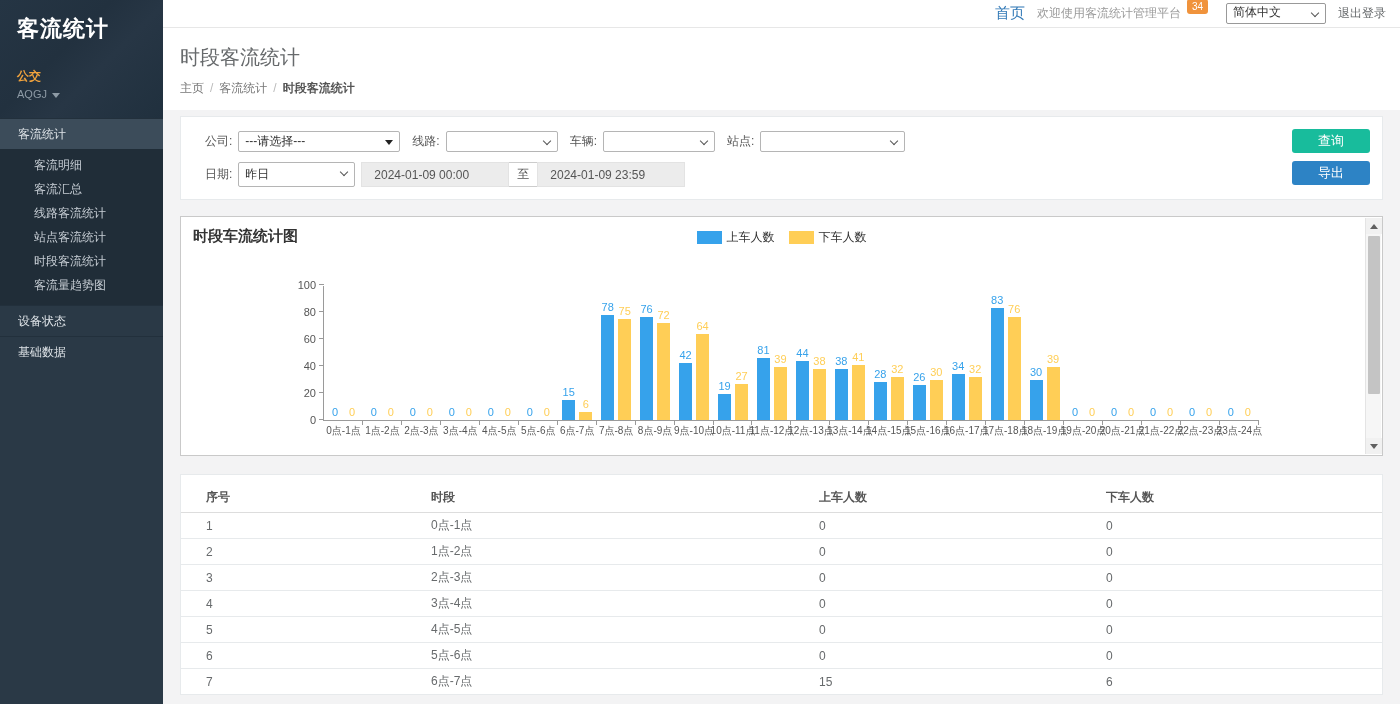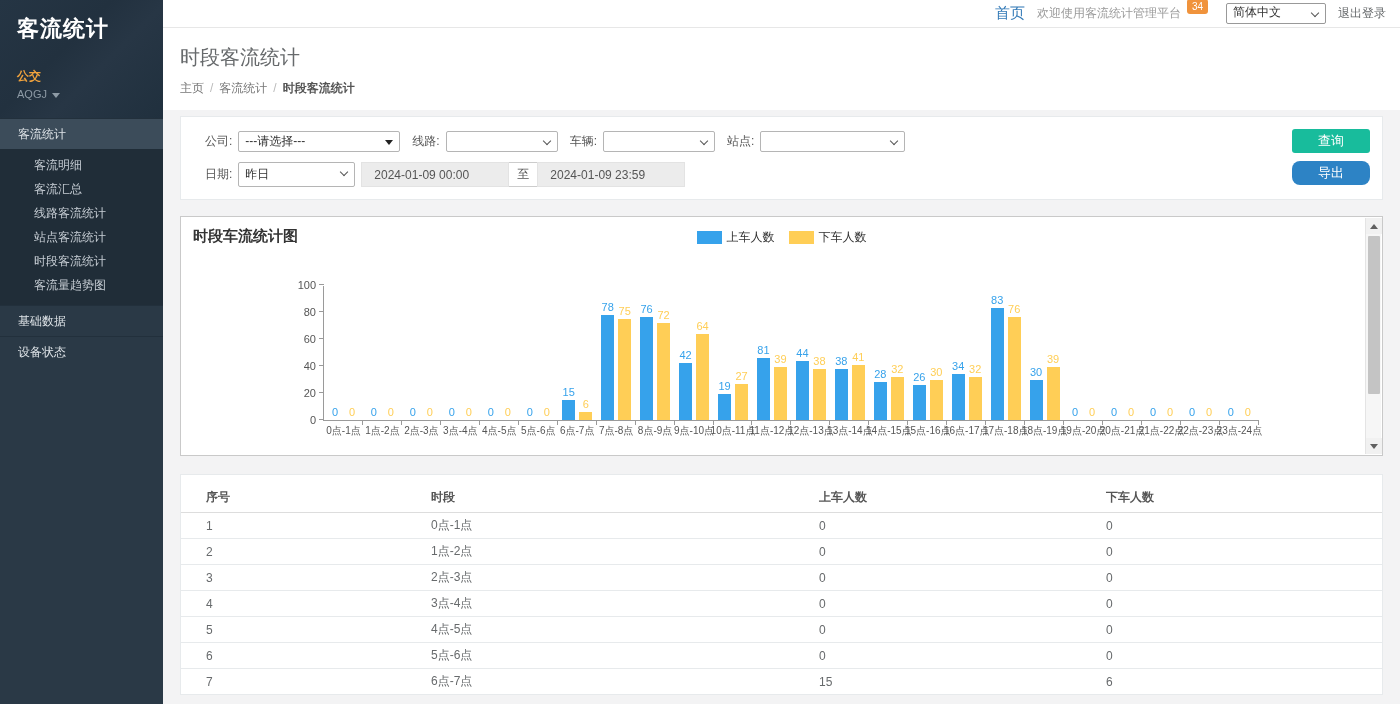--- a/index.html
+++ b/index.html
@@ -120,22 +120,22 @@
     <nav class="menu">
         <div class="menu-section hl">客流统计</div>
         <div class="submenu">
           <div class="submenu-item">客流明细</div>
           <div class="submenu-item">客流汇总</div>
           <div class="submenu-item">线路客流统计</div>
           <div class="submenu-item">站点客流统计</div>
           <div class="submenu-item">时段客流统计</div>
           <div class="submenu-item">客流量趋势图</div>
         </div>
+        <div class="menu-section">设备状态</div>
         <div class="menu-section">基础数据</div>
-        <div class="menu-section">设备状态</div>
       </nav>
   </aside>
 
   <div class="main">
 
     <header class="topbar">
       <span class="home-link">首页</span>
       <span class="welcome">欢迎使用客流统计管理平台</span>
       <span class="badge">34</span>
       <div class="lang-select">
@@ -181,21 +181,21 @@
           <span class="flabel">日期:</span>
           <div class="sel preset">
             <span>昨日</span>
             <span class="chev"></span>
           </div>
           <div class="date-input" style="margin-left:6px;">2024-01-09 00:00</div>
           <div class="date-sep">至</div>
           <div class="date-input">2024-01-09 23:59</div>
         </div>
         <button class="btn btn-query" style="background: rgb(24, 188, 156);">查询</button>
-        <button class="btn btn-export" style="background: rgb(45, 131, 197); border-radius: 8px;">导出</button>
+        <button class="btn btn-export" style="background: rgb(45, 131, 197);">导出</button>
       </section>
 
       <section class="panel chart-panel">
         <div class="chart-title">时段车流统计图</div>
         <div class="legend">
             <div class="legend-item">
               <div class="legend-swatch" style="background: rgb(54, 162, 235);"></div>
               <div>上车人数</div>
             </div>
             <div class="legend-item">

